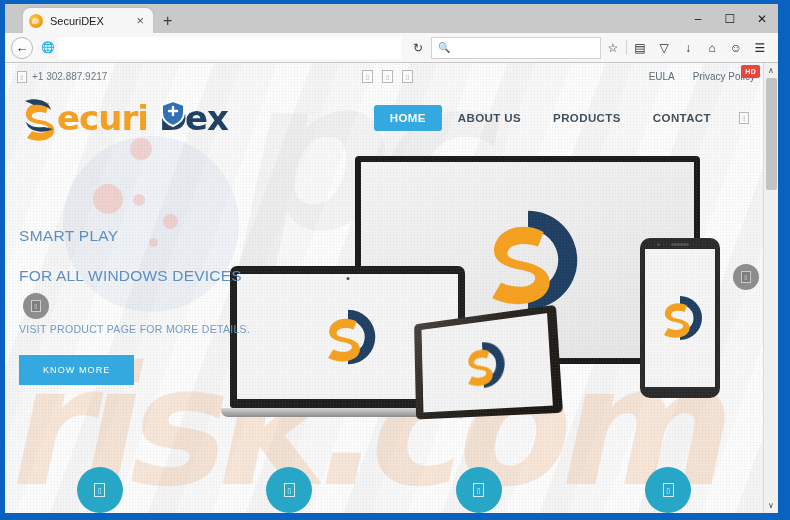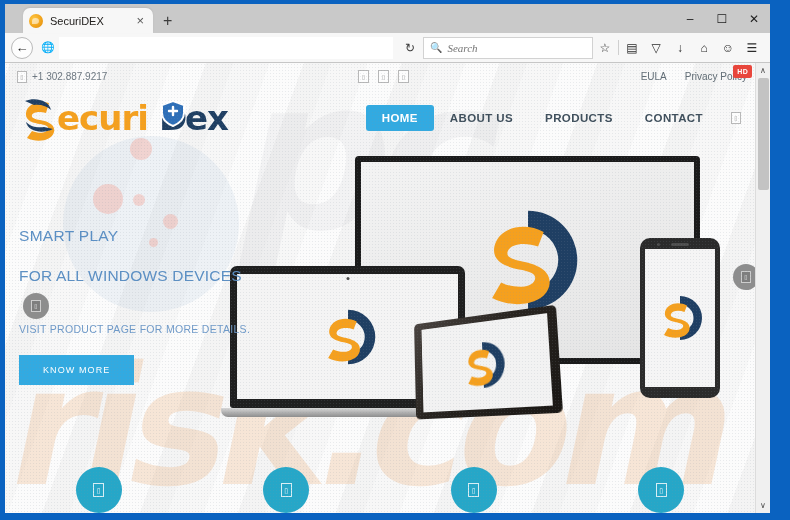--- a/index.html
+++ b/index.html
@@ -7,21 +7,21 @@
     width: 790px; height: 520px;
     font-family: "Liberation Sans", sans-serif;
     overflow: hidden;
     background: #0a62c0;
   }
 
   
   #window-frame {
     position: absolute; inset: 0;
     background: #0a62c0;
-    padding: 4px 20px 7px 5px;
+    padding: 4px 12px 7px 5px;
   }
   #window-inner {
     position: relative;
     width: 100%; height: 100%;
     background: #d4d0c8;
     display: flex; flex-direction: column;
   }
 
   
   #tabstrip {
@@ -422,21 +422,20 @@
       </div>
     </div>
 
     <div id="navbar">
       <div id="back-button">←</div>
       <div id="site-identity-icon">🌐</div>
       <div id="url-area"></div>
       <div id="reload-button">↻</div>
       <div id="search-box">
         <span id="search-icon">🔍</span>
-        <input id="search-input" type="text" placeholder="Search" style="">
       </div>
       <div id="toolbar-icons">
         <div class="tb-ico">☆</div>
         <div class="tb-sep"></div>
         <div class="tb-ico">▤</div>
         <div class="tb-ico">▽</div>
         <div class="tb-ico">↓</div>
         <div class="tb-ico">⌂</div>
         <div class="tb-ico">☺</div>
         <div class="tb-ico">☰</div>

